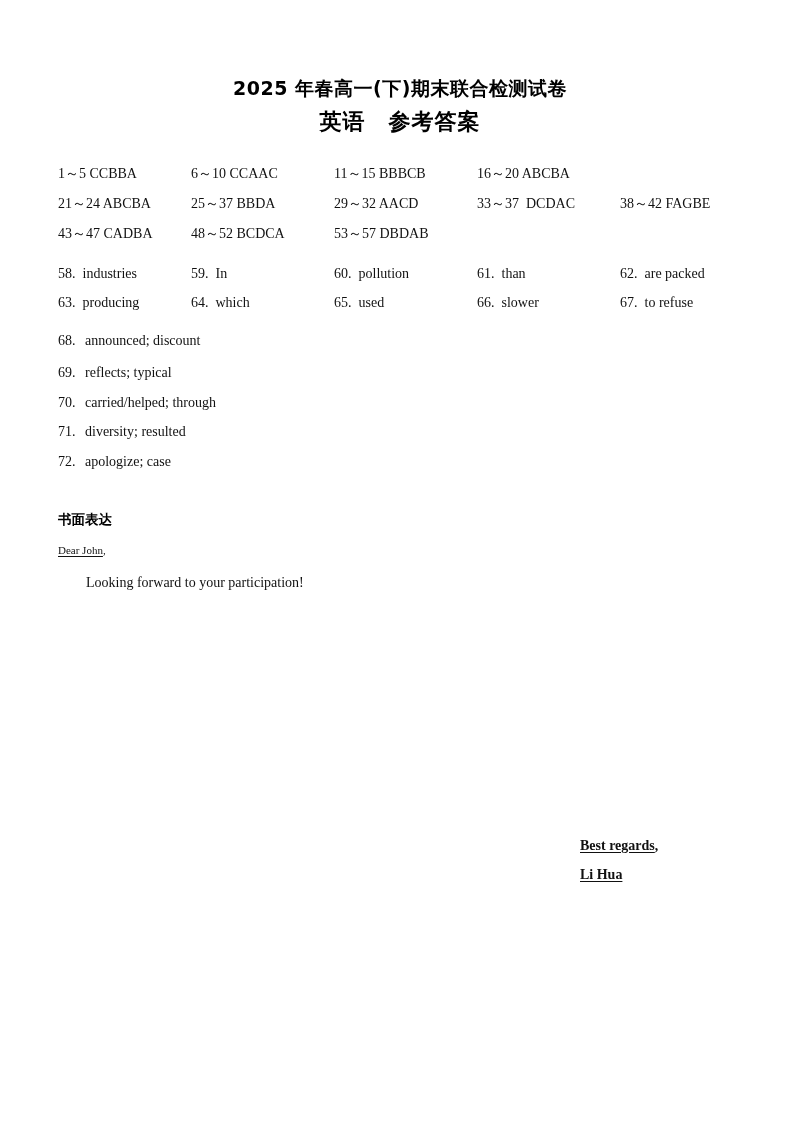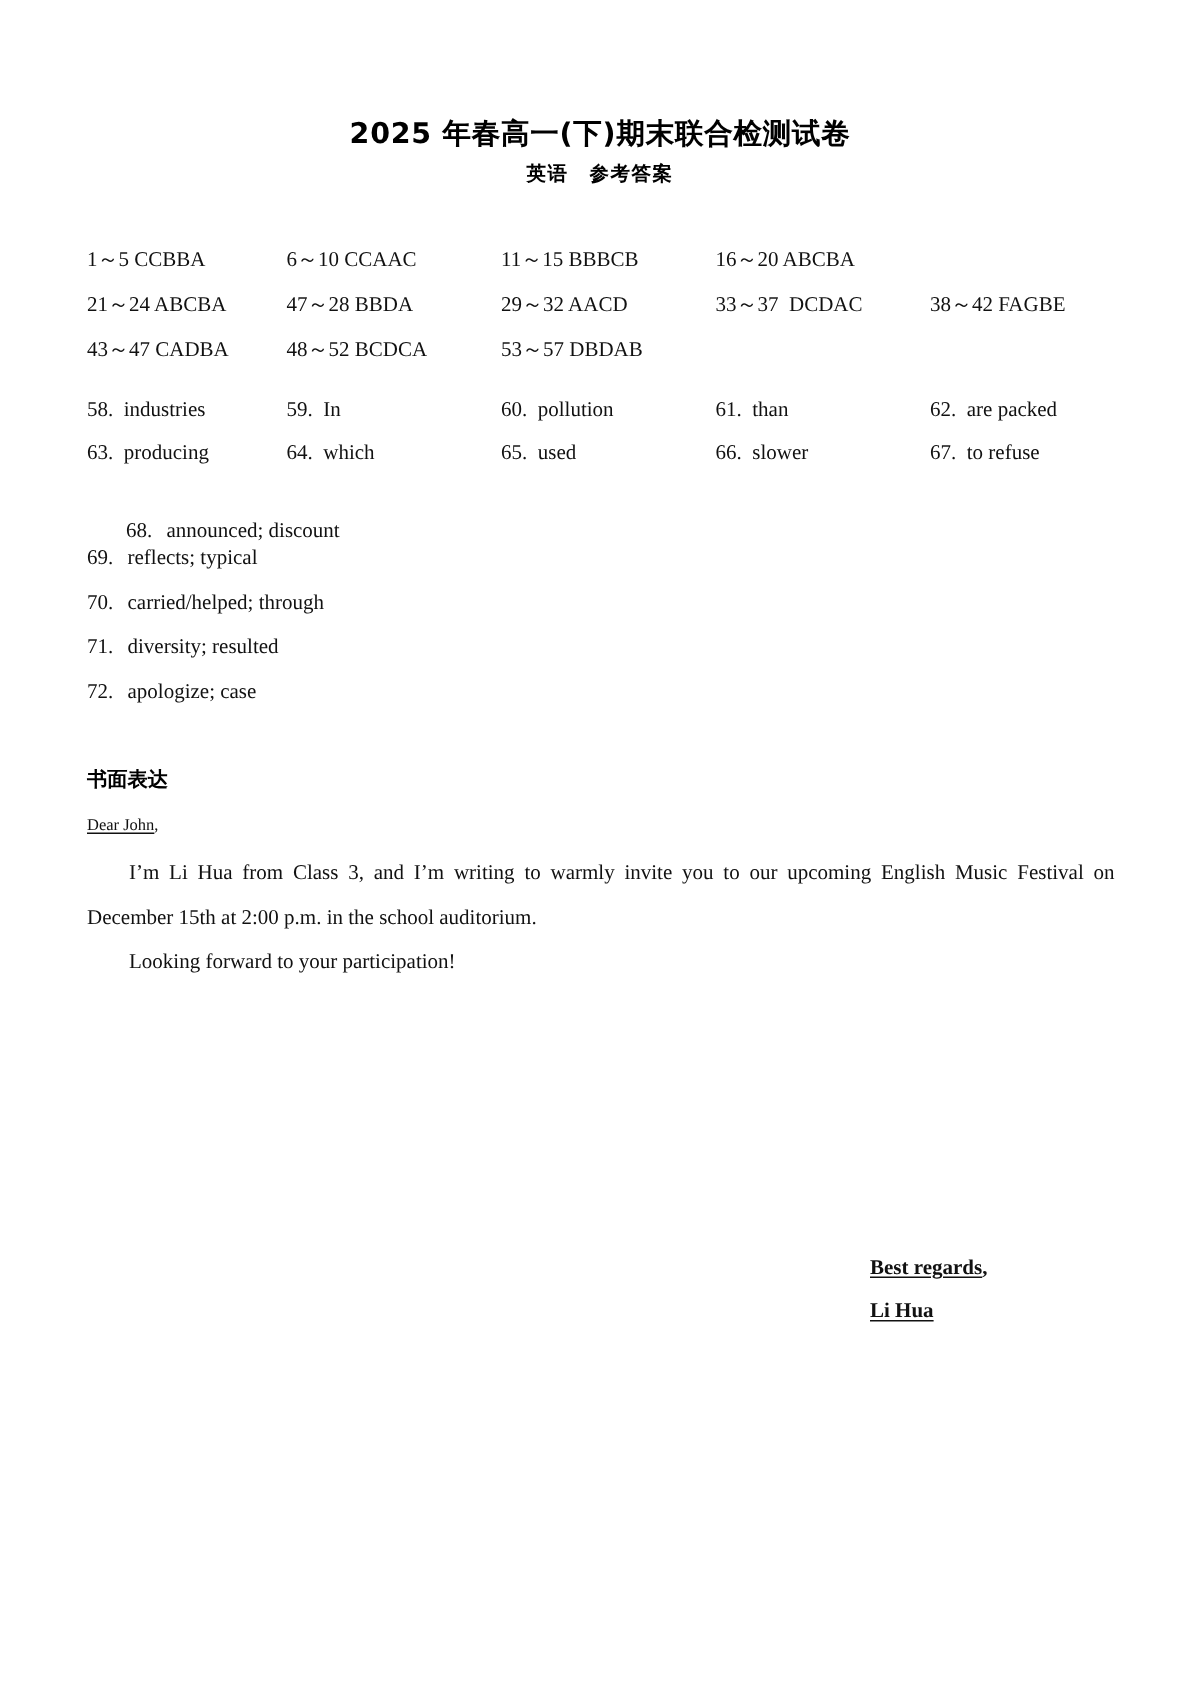--- a/index.html
+++ b/index.html
@@ -22,21 +22,21 @@
     }
     .title {
       position: absolute;
       left: 0; width: 800px;
       text-align: center;
       font-family: "DejaVu Sans", "Liberation Sans", sans-serif;
       font-weight: bold;
       color: #000;
     }
     .title-1 { top: 76px; font-size: 19px; letter-spacing: 0.5px; }
-    .title-2 { top: 107px; font-size: 13px; letter-spacing: 1px; word-spacing: 18px; font-family: Liberation Serif, serif; }
+    .title-2 { top: 107px; font-size: 22px; letter-spacing: 1px; word-spacing: 18px; font-family: Liberation Serif, serif; }
 
     .row {
       position: absolute;
       left: 58px;
       height: 20px;
       font-size: 14px;
       line-height: 20px;
       white-space: nowrap;
     }
     .cell {
@@ -112,21 +112,21 @@
   <div class="title title-2">英语　参考答案</div>
 
   <div class="row" style="top:164px;">
     <span class="cell c1"><span>1～5</span> <span>CCBBA</span></span>
     <span class="cell c2"><span>6～10</span> <span>CCAAC</span></span>
     <span class="cell c3"><span>11～15</span> <span>BBBCB</span></span>
     <span class="cell c4"><span>16～20</span> <span>ABCBA</span></span>
   </div>
   <div class="row" style="top:194px;">
     <span class="cell c1"><span>21～24</span> <span>ABCBA</span></span>
-    <span class="cell c2"><span>47～28</span> <span>BBDA</span></span>
+    <span class="cell c2"><span>25～37</span> <span>BBDA</span></span>
     <span class="cell c3"><span>29～32</span> <span>AACD</span></span>
     <span class="cell c4" style="white-space:pre;"><span>33～37</span> <span> DCDAC</span></span>
     <span class="cell c5"><span>38～42</span> <span>FAGBE</span></span>
   </div>
   <div class="row" style="top:224px;">
     <span class="cell c1"><span>43～47</span> <span>CADBA</span></span>
     <span class="cell c2"><span>48～52</span> <span>BCDCA</span></span>
     <span class="cell c3"><span>53～57</span> <span>DBDAB</span></span>
   </div>
 
@@ -138,21 +138,21 @@
     <span class="cell c5"><span>62.</span>&nbsp; <span>are packed</span></span>
   </div>
   <div class="row" style="top:293px;">
     <span class="cell c1"><span>63.</span>&nbsp; <span>producing</span></span>
     <span class="cell c2"><span>64.</span>&nbsp; <span>which</span></span>
     <span class="cell c3"><span>65.</span>&nbsp; <span>used</span></span>
     <span class="cell c4"><span>66.</span>&nbsp; <span>slower</span></span>
     <span class="cell c5"><span>67.</span>&nbsp; <span>to refuse</span></span>
   </div>
 
-  <div class="fill-item" style="top:345px;margin-left:26px;">
+  <div class="fill-item" style="top:331px;">
     <span class="num">68.</span><span>announced; discount</span>
   </div>
   <div class="fill-item" style="top:363px;">
     <span class="num">69.</span><span>reflects; typical</span>
   </div>
   <div class="fill-item" style="top:393px;">
     <span class="num">70.</span><span>carried/helped; through</span>
   </div>
   <div class="fill-item" style="top:422px;">
     <span class="num">71.</span><span>diversity; resulted</span>
@@ -161,21 +161,20 @@
     <span class="num">72.</span><span>apologize; case</span>
   </div>
 
   <div class="section-label">书面表达</div>
 
   <div class="salutation">
     <span class="u">Dear John</span><span>,</span>
   </div>
 
   <div class="letter">
-    <p>I’m Li Hua from Class 3, and I’m writing to warmly invite you to our upcoming English Music Festival on December 15th at 2:00 p.m. in the school auditorium.</p>
     <p>Looking forward to your participation!</p>
   </div>
 
   <div class="signoff signoff-1">
     <span class="u">Best regards</span><span>,</span>
   </div>
   <div class="signoff signoff-2">
     <span class="u">Li Hua</span>
   </div>
 

